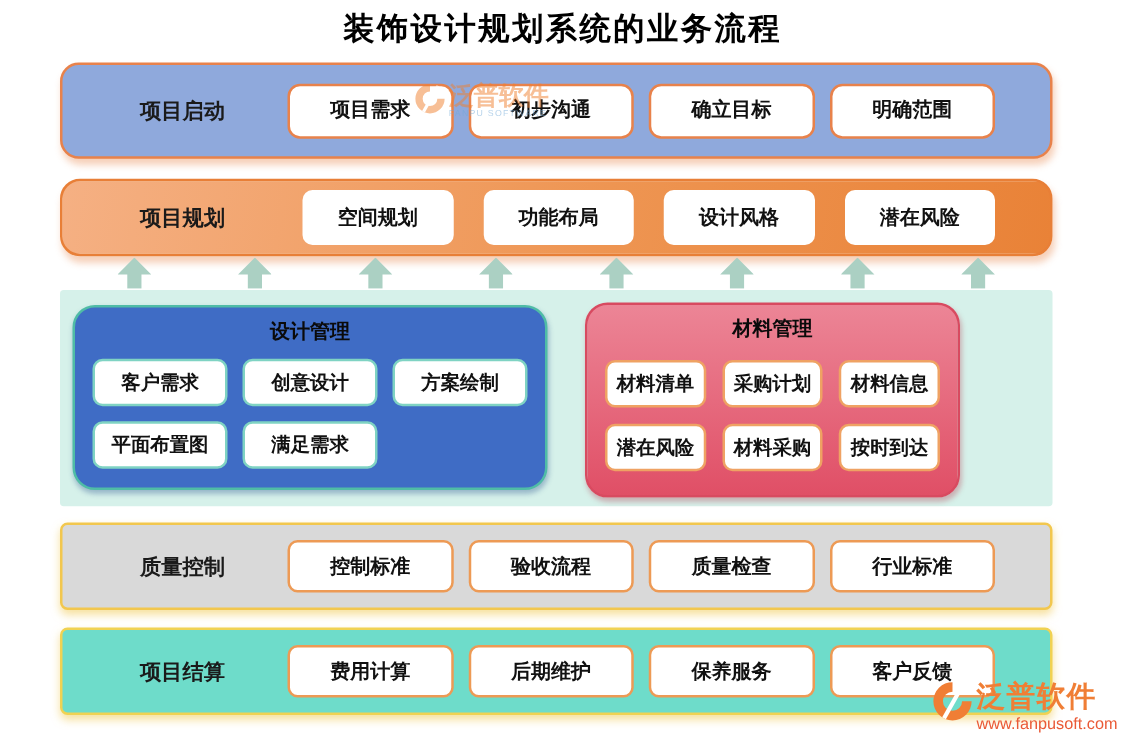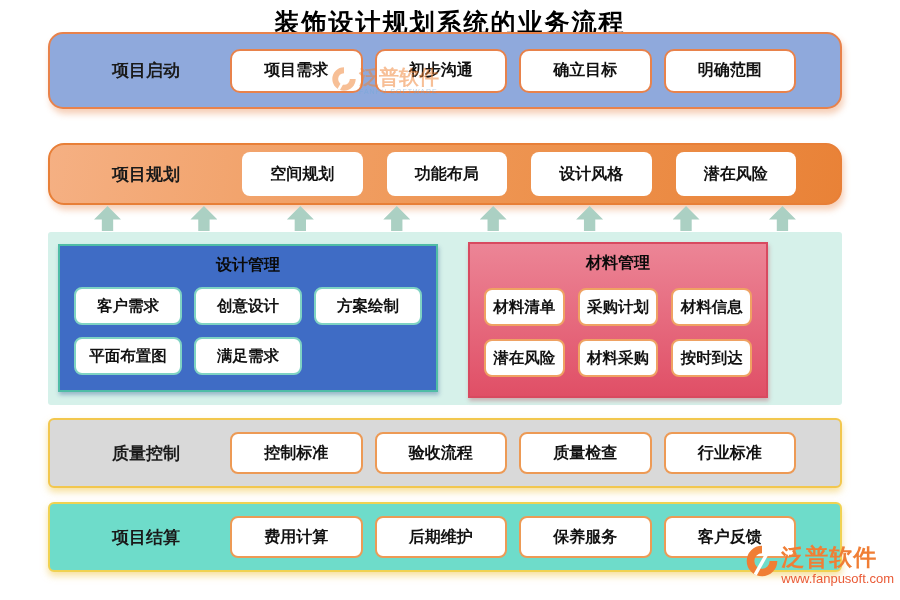--- a/index.html
+++ b/index.html
@@ -27,21 +27,21 @@
   }
   .stage-items {
     flex: 1; display: flex; gap: 12px; margin-left: 18px; margin-right: 44px;
   }
   .pill {
     flex: 1; height: 44px; background: #ffffff; border-radius: 10px;
     display: flex; align-items: center; justify-content: center;
     font-size: 16px; font-weight: bold; color: #111; white-space: nowrap;
   }
   .row-initiation {
-    top: 32px; height: 77px; background: #8fa9dc;
+    top: 50px; height: 77px; background: #8fa9dc;
     border: 2px solid #e8824b; border-radius: 15px;
     box-shadow: 2px 5px 6px rgba(235,150,100,.45);
   }
   .row-initiation .pill { border: 2px solid #e8824b; }
   .row-planning {
     top: 143px; height: 62px;
     background: linear-gradient(100deg, #f5b083 0%, #ee9552 55%, #e98237 100%);
     border: 2px solid #e87f37; border-radius: 16px;
     box-shadow: 2px 5px 6px rgba(235,150,100,.45);
   }
@@ -65,21 +65,21 @@
   .up-arrow {
     width: 27px; height: 25px; background: #abd0c3;
     clip-path: polygon(50% 0, 100% 54%, 71% 54%, 71% 100%, 29% 100%, 29% 54%, 0 54%);
   }
   
   .mid-band {
     position: absolute; left: 48px; top: 232px; width: 794px; height: 173px;
     background: #d6f1ea; border-radius: 3px;
   }
   .panel {
-    position: absolute; border-radius: 0;
+    position: absolute; border-radius: 18px;
   }
   .panel-design {
     left: 58px; top: 244px; width: 380px; height: 148px;
     background: #3f6cc5; border: 2px solid #4fbca6;
     box-shadow: 1px 3px 4px rgba(40,80,140,.35);
   }
   .panel-material {
     left: 468px; top: 242px; width: 300px; height: 156px;
     background: linear-gradient(180deg, #ec8head 0%, #e04f66 100%);
     background: linear-gradient(180deg, #ec8596 0%, #e04f66 100%);

